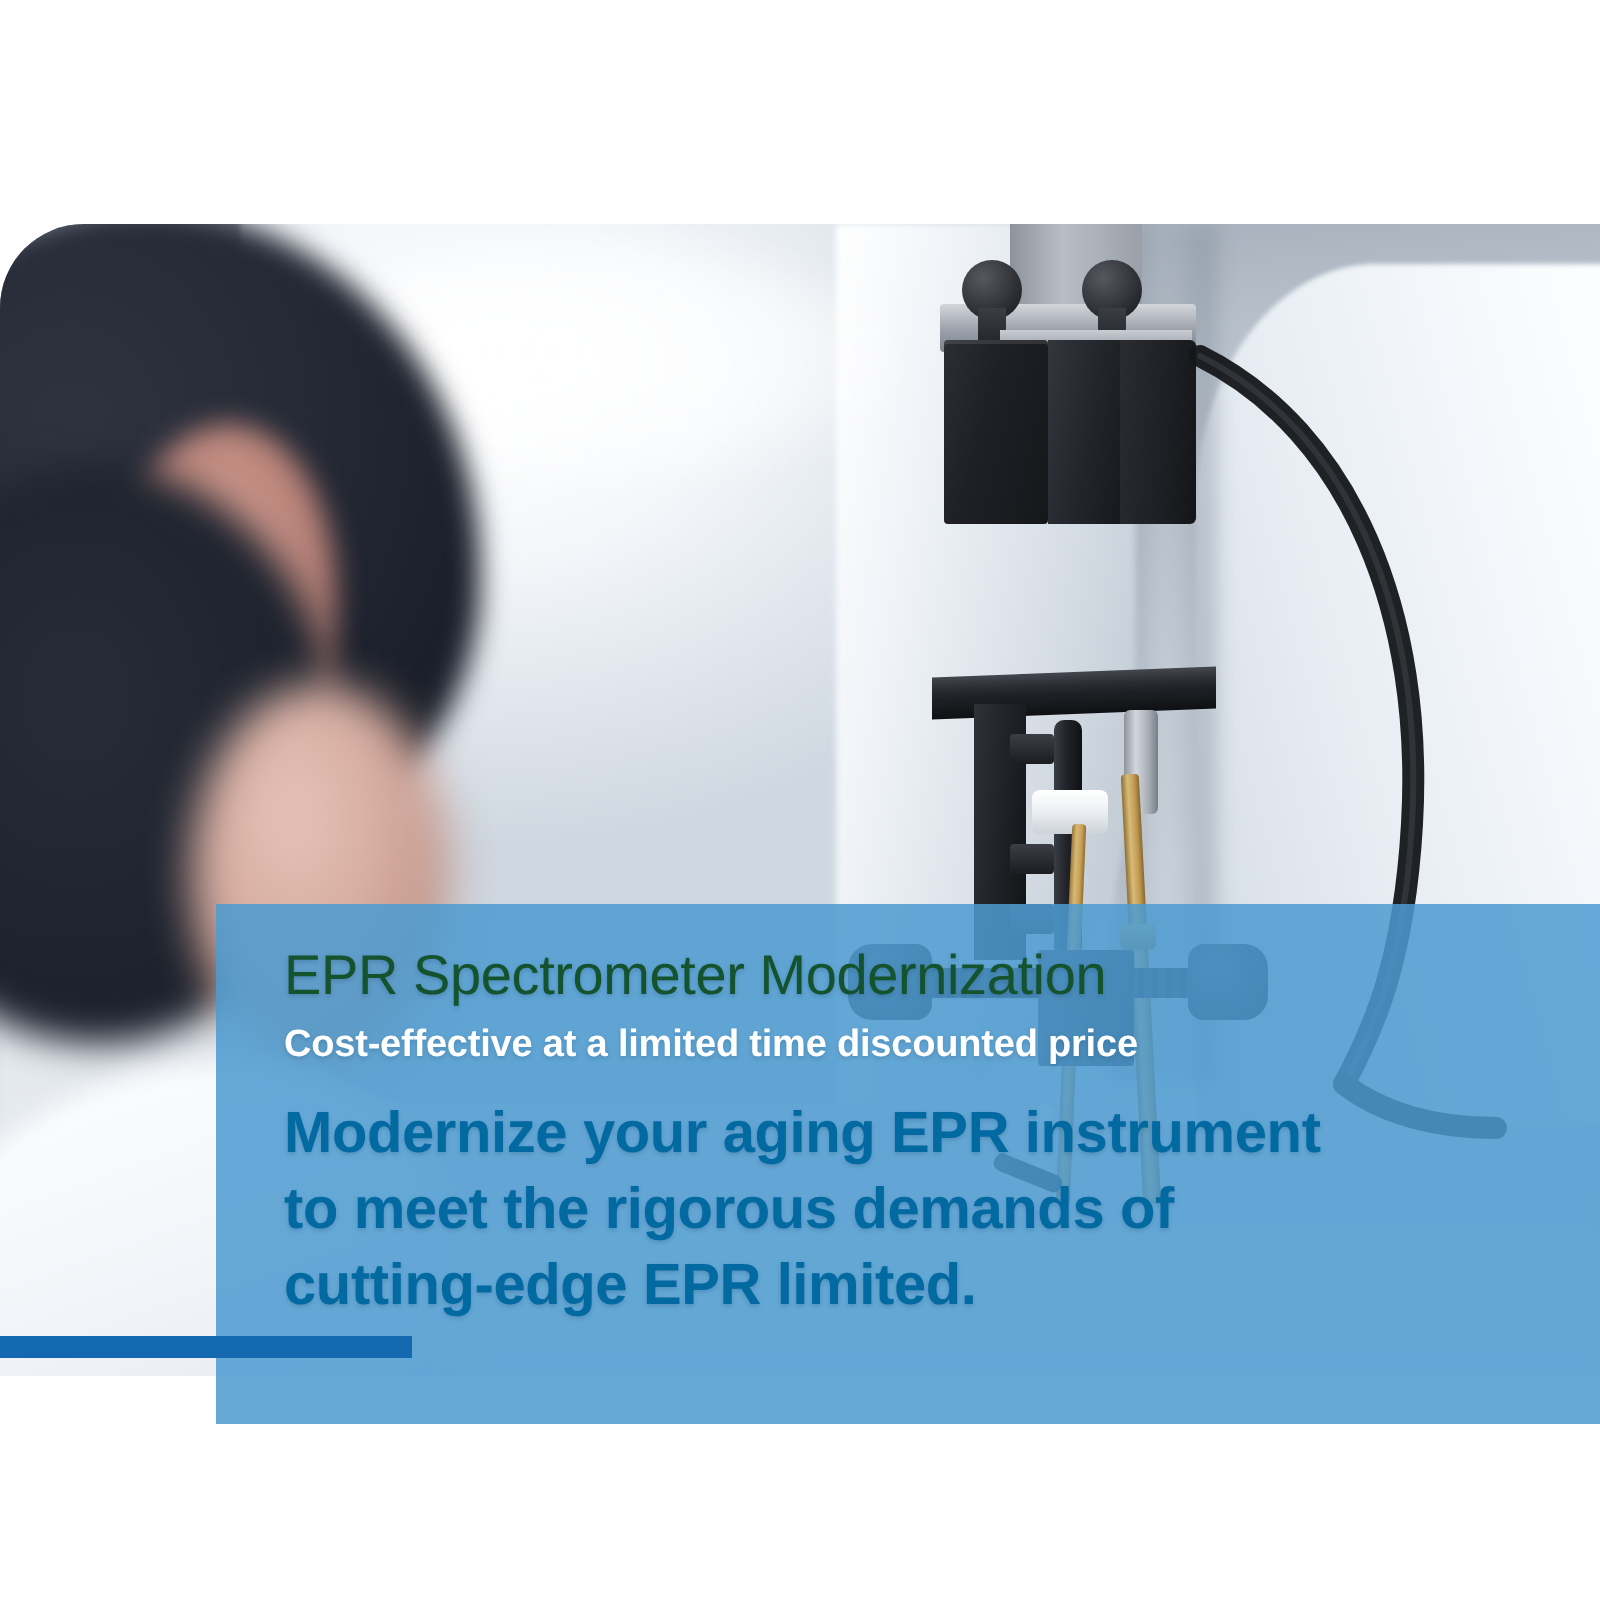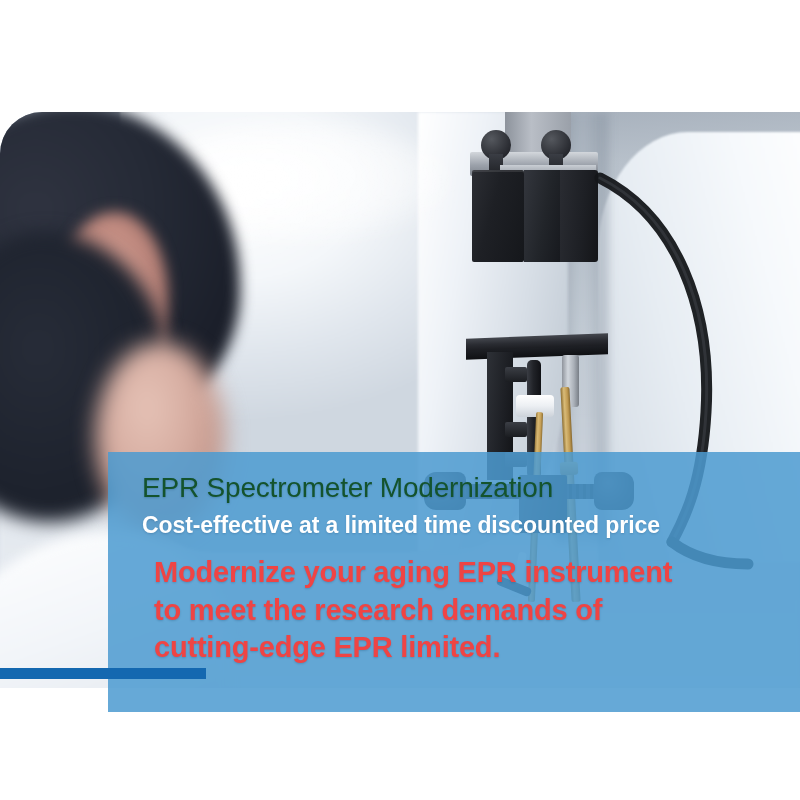--- a/index.html
+++ b/index.html
@@ -336,30 +336,30 @@
     font-size: 28px;
     font-weight: 400;
     letter-spacing: -0.2px;
     line-height: 1.12;
     text-shadow: 0 1px 2px rgba(20,60,95,.25);
     white-space: nowrap;
   }
   .subhead {
     margin: 9px 0 0 0;
     color: #ffffff;
-    font-size: 23px;
+    font-size: 19px;
     font-weight: 700;
     line-height: 1.2;
     letter-spacing: -0.1px;
     text-shadow: 0 1px 2px rgba(20,60,95,.22);
     white-space: nowrap;
   }
   .body-copy {
-    margin: 14px 0 0 12px;
-    color: #ef4444;
+    margin: 14px 0 0 0;
+    color: #0369a1;
     font-size: 29px;
     font-weight: 700;
     line-height: 1.30;
     letter-spacing: -0.2px;
     text-shadow: 0 1px 2px rgba(20,60,95,.22);
   }
   .body-copy .line { display: block; white-space: nowrap; }
 </style>
 </head>
 <body>
@@ -425,18 +425,18 @@
 
   <div class="overlay"></div>
 
   <div class="accent-bar"></div>
 
   <div class="text-block">
     <h1 class="headline">EPR Spectrometer Modernization</h1>
     <p class="subhead">Cost-effective at a limited time discounted price</p>
     <p class="body-copy">
       <span class="line">Modernize your aging EPR instrument</span>
-      <span class="line">to meet the research demands of</span>
+      <span class="line">to meet the rigorous demands of</span>
       <span class="line">cutting-edge EPR limited.</span>
     </p>
   </div>
 
 </div>
 
 </body></html>

